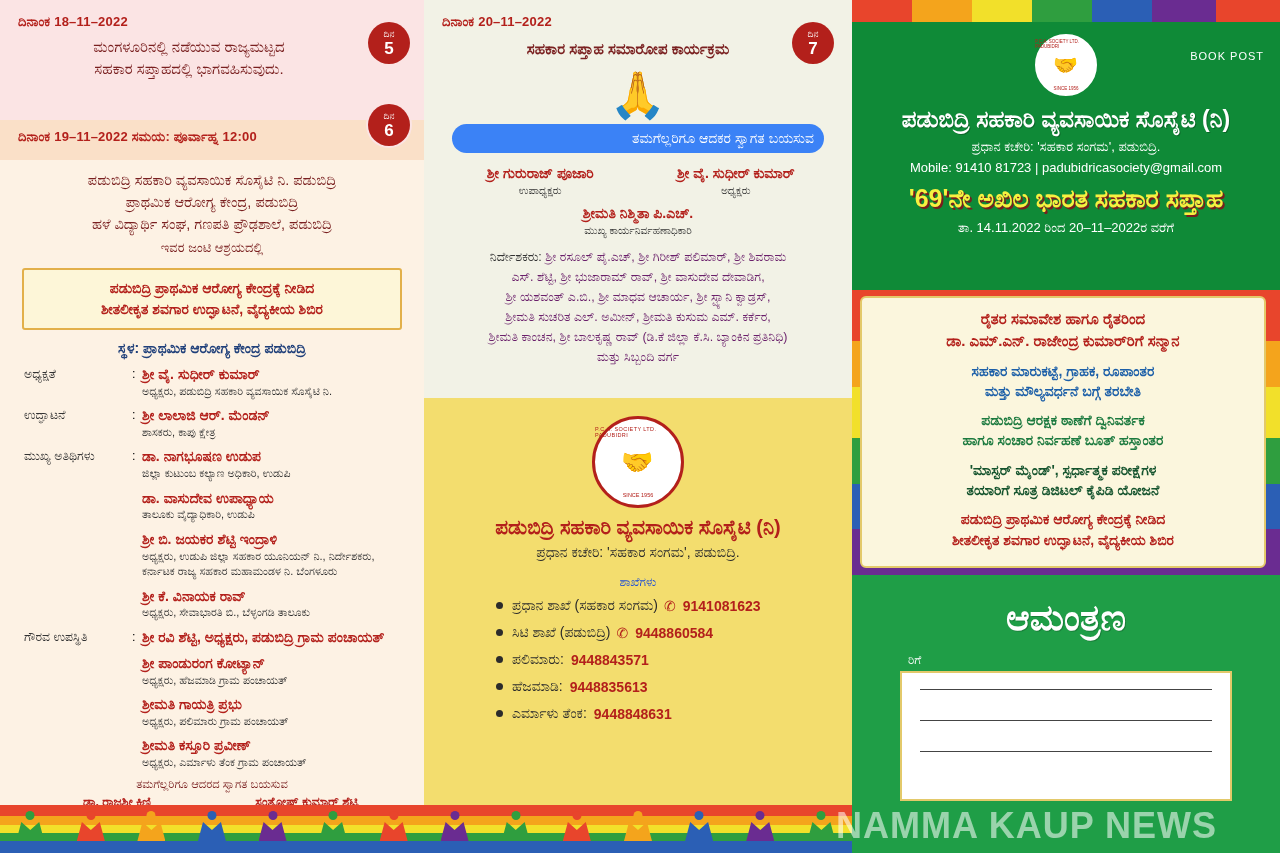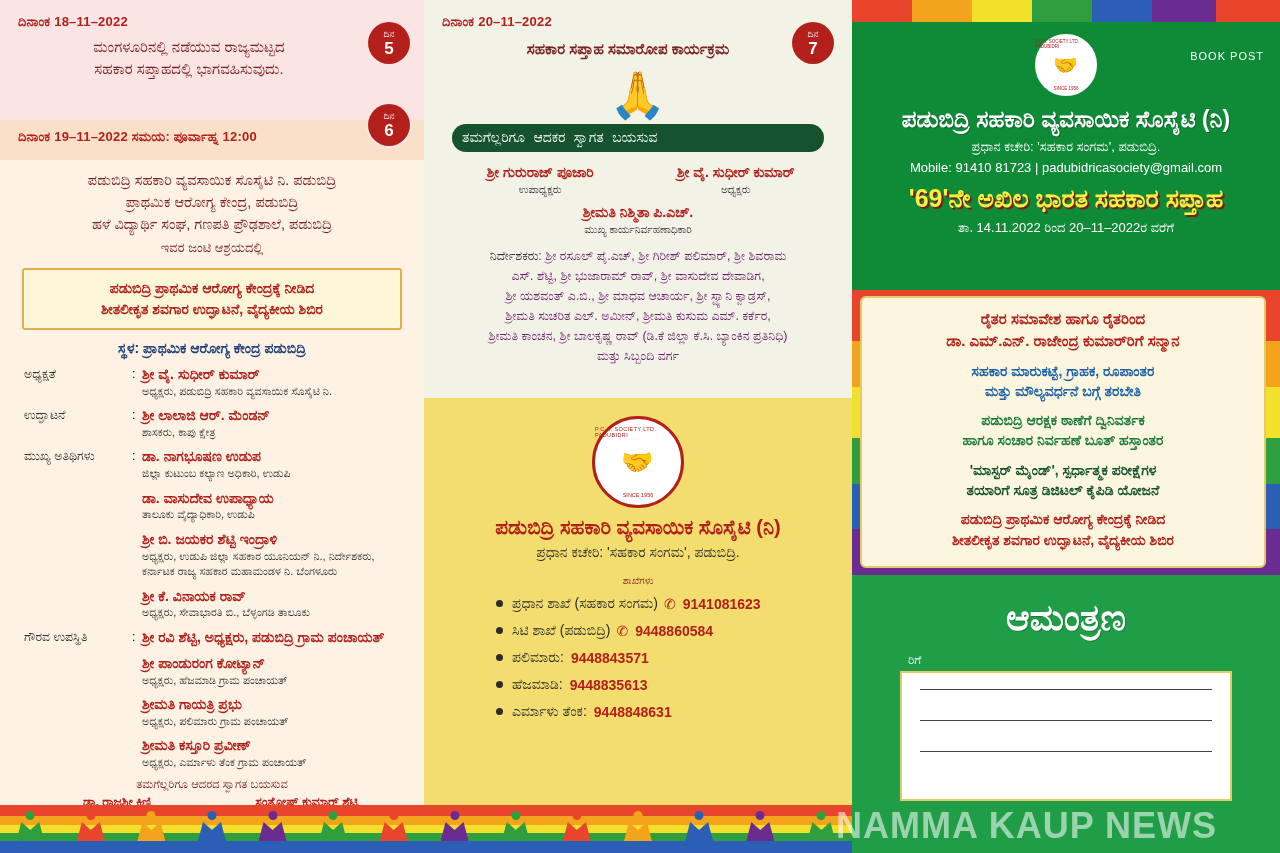--- a/index.html
+++ b/index.html
@@ -214,28 +214,27 @@
     padding-right: 20px;
   }
   .namaste {
     text-align: center;
     font-size: 46px;
     margin: 14px 0 6px 0;
     line-height: 1;
     color: #c98a5a;
   }
   .green-bar {
-    background: #14532d;
+    background: #3b82f6;
     color: #fff;
     border-radius: 18px;
-    text-align: left;
+    text-align: right;
     padding: 6px 10px;
     font-size: 14px;
     margin: 6px 10px 12px 10px;
-    font-family: Liberation Mono, monospace;
   }
   .two-col {
     display: flex;
     justify-content: space-between;
     padding: 0 8px;
   }
   .two-col .col { width: 48%; text-align: center; }
   .nm { color: #b3201b; font-weight: bold; font-size: 14px; }
   .nd { color: #333; font-size: 10.5px; margin-top: 2px; }
   .single-c { text-align: center; margin-top: 8px; }
@@ -279,22 +278,22 @@
     margin-top: 2px;
   }
   .p2-soc-office {
     text-align: center;
     color: #2b2b2b;
     font-size: 14px;
     margin-top: 5px;
   }
   .branch-head {
     text-align: center;
-    color: #7f1d1d;
-    font-size: 10px;
+    color: #1d4ed8;
+    font-size: 12px;
     margin: 14px 0 8px 0;
   }
   .branch-list { padding-left: 54px; }
   .branch-item {
     display: flex;
     align-items: center;
     margin-bottom: 10px;
     font-size: 14px;
     color: #2b2b2b;
   }

